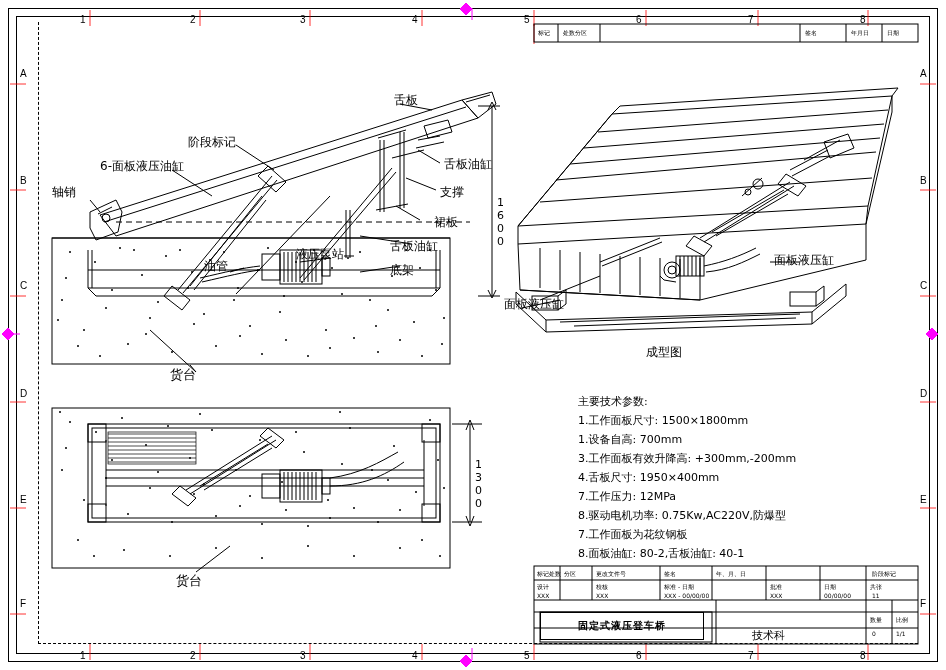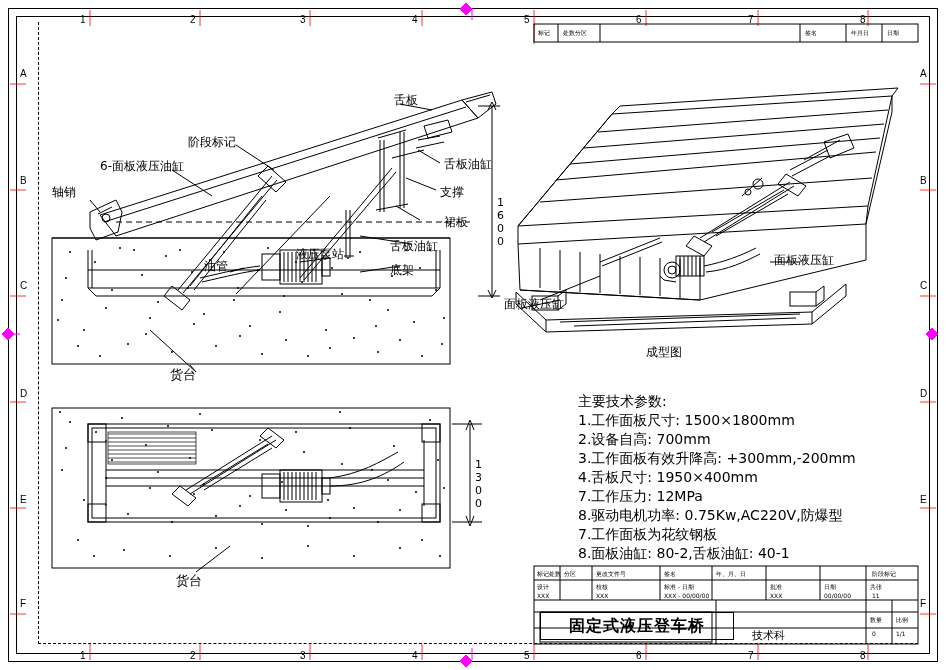--- a/index.html
+++ b/index.html
@@ -12,25 +12,25 @@
   .dashline{left:38px;top:22px;width:0;height:622px;border-left:1px dashed #000;}
   .dashline-b{left:38px;top:643px;width:880px;height:0;border-top:1px dashed #000;}
   
   .zl{font-size:10px;color:#000;font-family:"Liberation Sans",sans-serif;}
   
   svg.draw{position:absolute;left:0;top:0;width:946px;height:670px;pointer-events:none;}
   
   .lbl{position:absolute;font-size:12px;color:#000;white-space:nowrap;font-family:"DejaVu Sans",sans-serif;}
   .vtxt{position:absolute;font-size:10px;color:#000;writing-mode:vertical-rl;text-orientation:upright;letter-spacing:0px;}
   
-  .spec{position:absolute;left:578px;top:392px;font-size:14px;line-height:19px;color:#000;}
+  .spec{position:absolute;left:578px;top:392px;font-size:11px;line-height:19px;color:#000;}
   .spec div{white-space:nowrap;}
   .tbtxt{position:absolute;font-size:6px;color:#000;white-space:nowrap;}
   .tbtxt9{position:absolute;font-size:8px;color:#000;white-space:nowrap;}
-  .bigtitle{position:absolute;left:540px;top:612px;width:194px;height:28px;border:1px solid #000;box-sizing:border-box;display:flex;align-items:center;justify-content:center;font-size:16px;font-weight:bold;letter-spacing:1px;}
+  .bigtitle{position:absolute;left:540px;top:612px;width:164px;height:28px;border:1px solid #000;box-sizing:border-box;display:flex;align-items:center;justify-content:center;font-size:10px;font-weight:bold;letter-spacing:1px;}
 </style>
 </head>
 <body>
 
 <div id="sheet">
 
   <div class="abs frame-outer"></div>
   <div class="abs frame-inner"></div>
   <div class="abs dashline"></div>
   <div class="abs dashline-b"></div>
@@ -495,36 +495,36 @@
   </svg>
 
   <div class="lbl" style="left:394px;top:92px;">舌板</div>
   <div class="lbl" style="left:188px;top:134px;">阶段标记</div>
   <div class="lbl" style="left:100px;top:158px;">6-面板液压油缸</div>
   <div class="lbl" style="left:52px;top:184px;">轴销</div>
   <div class="lbl" style="left:204px;top:258px;">油管</div>
   <div class="lbl" style="left:296px;top:246px;">液压泵站</div>
   <div class="lbl" style="left:444px;top:156px;text-align:right;">舌板油缸</div>
   <div class="lbl" style="left:440px;top:184px;">支撑</div>
-  <div class="lbl" style="left:444px;top:214px;font-family:Liberation Serif, serif;">裙板</div>
+  <div class="lbl" style="left:434px;top:214px;font-family:Liberation Serif, serif;">裙板</div>
   <div class="lbl" style="left:390px;top:238px;">舌板油缸</div>
   <div class="lbl" style="left:390px;top:262px;">底架</div>
   <div class="lbl" style="left:170px;top:366px;font-size:13px;">货台</div>
   <div class="vtxt" style="left:494px;top:196px;font-size:11px;">1600</div>
   <div class="vtxt" style="left:472px;top:458px;font-size:11px;">1300</div>
   <div class="lbl" style="left:176px;top:572px;font-size:13px;">货台</div>
 
   <div class="lbl" style="left:774px;top:252px;">面板液压缸</div>
   <div class="lbl" style="left:504px;top:296px;">面板液压缸</div>
   <div class="lbl" style="left:646px;top:344px;font-size:12px;">成型图</div>
 
   <div class="spec">
     <div>主要技术参数:</div>
     <div>1.工作面板尺寸: 1500×1800mm</div>
-    <div>2.设备自高: 700mm</div>
+    <div>1.设备自高: 700mm</div>
     <div>3.工作面板有效升降高: +300mm,-200mm</div>
     <div>4.舌板尺寸: 1950×400mm</div>
     <div>7.工作压力: 12MPa</div>
     <div>8.驱动电机功率: 0.75Kw,AC220V,防爆型</div>
     <div>7.工作面板为花纹钢板</div>
     <div>8.面板油缸: 80-2,舌板油缸: 40-1</div>
   </div>
 
   <div class="tbtxt" style="left:538px;top:29px;">标记</div>
   <div class="tbtxt" style="left:563px;top:29px;">处数分区</div>

